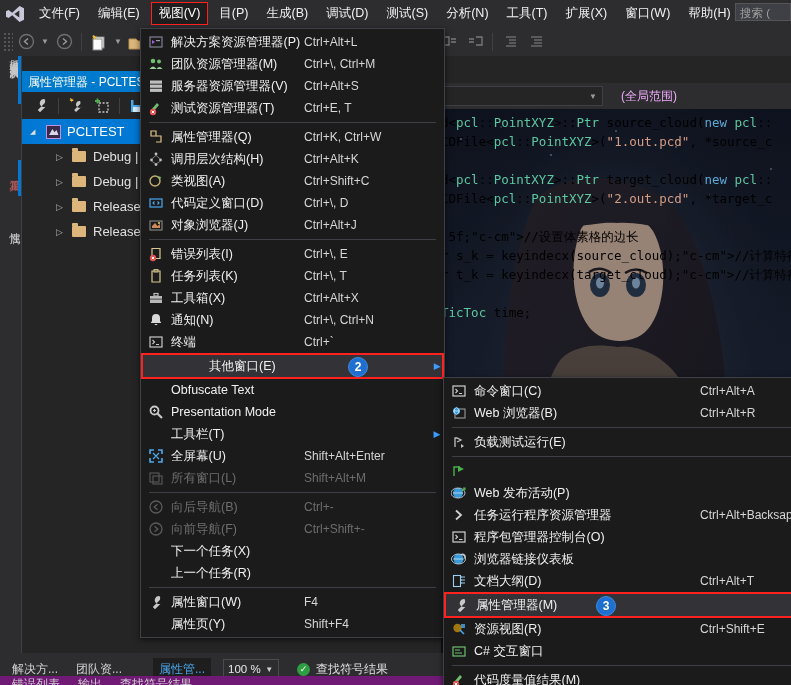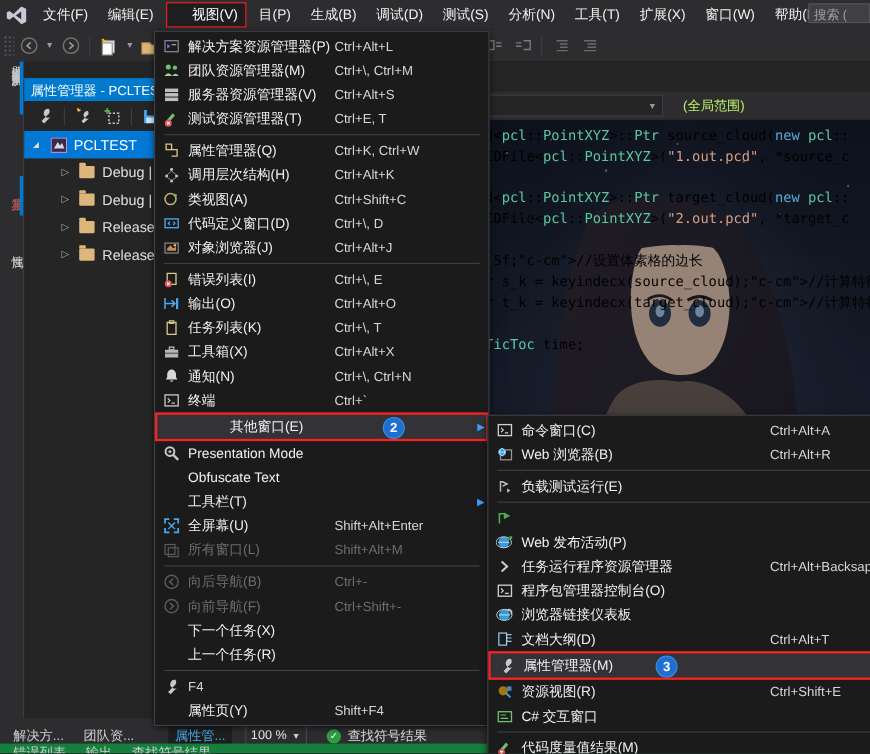--- a/index.html
+++ b/index.html
@@ -17,21 +17,21 @@
     position: absolute; left: 0; top: 0; width: 791px; height: 27px;
     background: #2d2d30; display: flex; align-items: center;
   }
   .vs-logo { width: 30px; height: 27px; display:flex; align-items:center; justify-content:center; }
   .menubar .mi {
     color: #f1f1f1; font-size: 12.5px; padding: 4px 9px 5px 9px; white-space: nowrap;
     line-height: 16px;
   }
   .menubar .mi.active {
     background: #1e1e1e; border: 1.6px solid #ff2020; color:#fff;
-    padding: 2px 7px 3px 23px; margin: 0 2px; text-align: right;
+    padding: 2px 7px 3px 7px; margin: 0 2px; text-align: right;
   }
   .searchbox {
     position:absolute; right:0; top:3px; width:56px; height:18px;
     background:#3f3f46; border:1px solid #555; color:#a0a0a0; font-size:11.5px;
     padding:2px 4px; overflow:hidden; white-space:nowrap;
   }
 
   
   .toolbar {
     position:absolute; left:0; top:27px; width:791px; height:29px;
@@ -90,21 +90,21 @@
      background:#dcb67a; border-radius:1px 1px 0 0; }
   .indent1 { padding-left:34px; }
 
   
   .editor-wrap { position:absolute; left:441px; top:56px; width:350px; height:597px; overflow:hidden; background:#1b1b1b;}
   .ed-tabstrip { position:absolute; left:0; top:0; width:350px; height:27px; background:#252526; }
   .ed-navbar { position:absolute; left:0; top:27px; width:350px; height:26px; background:#2d2d30;
      display:flex; align-items:center; }
   .ed-dd { width:160px; height:20px; border:1px solid #3f3f46; background:#252526; margin-left:2px;
      display:flex; align-items:center; justify-content:flex-end; padding-right:5px; color:#9a9a9a; font-size:8px;}
-  .ed-scope { flex:1; color:#bef264; font-size:12px; padding-left:18px; }
+  .ed-scope { flex:1; color:#f0abfc; font-size:12px; padding-left:18px; }
   .ed-body { position:absolute; left:0; top:53px; width:350px; height:544px; overflow:hidden;
      background:#1b1b1b; }
   .bg-art { position:absolute; left:0; top:0; width:350px; height:544px; opacity:0.82; }
   .code { position:absolute; left:0; top:0; width:350px; padding:4px 0 0 0;
      font-family:"DejaVu Sans Mono","Liberation Mono",monospace; font-size:12.5px; line-height:19px;
      white-space:pre; }
   .code .ln { display:block; height:19px; }
   .c-kw{color:#5aa8d6;} .c-ty{color:#5cc8a0;} .c-st{color:#d69d85;}
 
   
@@ -149,21 +149,21 @@
   .btab { color:#d0d0d0; font-size:12px; padding:3px 6px; margin-left:6px; white-space:nowrap;}
   .btab.active { background:#1e1e1e; color:#4aa8ee;margin-left:25px; }
   .zoomsel { width:56px; height:21px; background:#2d2d30; border:1px solid #4a4a4f;
      color:#e8e8e8; font-size:11.5px; display:flex; align-items:center; padding-left:4px;
      margin-left:12px; position:relative; }
   .zoomsel .cz { position:absolute; right:5px; color:#cfcfcf; font-size:8px; }
   .okstat { display:flex; align-items:center; margin-left:18px; color:#e0e0e0; font-size:12px;}
   .okdot { width:13px; height:13px; border-radius:50%; background:#2e9e43; margin-right:6px;
      display:flex; align-items:center; justify-content:center; color:#fff; font-size:9px; }
   .bottom2 {
-    position:absolute; left:0; top:676px; width:756px; height:9px; background:#15803d;
+    position:absolute; left:0; top:676px; width:756px; height:9px; background:#701a75;
     display:flex; align-items:flex-start; overflow:hidden; z-index:31;text-decoration:underline;
   }
   .btab2 { color:#d0d0d0; font-size:12px; padding:0 6px; margin-left:6px; white-space:nowrap;}
 
   .panel-divider { position:absolute; left:22px; top:56px; width:1px; height:597px; background:#3f3f46;}
 </style>
 </head>
 <body>
 
 <div id="app">
@@ -545,31 +545,20 @@
             <path d="M3.8 10.8 l2.4 2.4 M6.2 10.8 l-2.4 2.4" stroke="#fff" stroke-width="1"></path>
           </svg>
         </span>
         <span class="mi-label">错误列表(I)</span>
         <span class="mi-acc">Ctrl+\, E</span>
         <span class="mi-arrow"></span>
       </div>
       <div class="mrow">
         <span class="mi-icon">
           <svg width="16" height="16" viewBox="0 0 16 16">
-            <path d="M2 3 v10 M2 8 h9 M8 5 l3 3 l-3 3" fill="none" stroke="#4aa8ee" stroke-width="1.4"></path>
-            <rect x="12" y="3" width="2" height="10" fill="#4aa8ee"></rect>
-          </svg>
-        </span>
-        <span class="mi-label">输出(O)</span>
-        <span class="mi-acc">Ctrl+Alt+O</span>
-        <span class="mi-arrow"></span>
-      </div>
-      <div class="mrow">
-        <span class="mi-icon">
-          <svg width="16" height="16" viewBox="0 0 16 16">
             <path d="M4 3 h8 v11 h-8 Z" fill="none" stroke="#d8c890" stroke-width="1.2"></path>
             <rect x="6" y="1.6" width="4" height="2.4" fill="none" stroke="#d8c890" stroke-width="1"></rect>
           </svg>
         </span>
         <span class="mi-label">任务列表(K)</span>
         <span class="mi-acc">Ctrl+\, T</span>
         <span class="mi-arrow"></span>
       </div>
       <div class="mrow">
         <span class="mi-icon">
@@ -606,39 +595,39 @@
         <span class="mi-arrow"></span>
       </div>
       <div class="mrow hl redbox" style="position: relative; gap: 36px;">
         <span class="mi-icon"></span>
         <span class="mi-label">其他窗口(E)</span>
         <span class="mi-acc"></span>
         <span class="mi-arrow">▶</span>
         <div class="badge" style="position: absolute; left: 205px; top: 2px;">2</div>
       </div>
       <div class="mrow">
+        <span class="mi-icon"></span>
+        <span class="mi-label">Obfuscate Text</span>
+        <span class="mi-acc"></span>
+        <span class="mi-arrow"></span>
+      </div>
+      <div class="mrow">
         <span class="mi-icon">
           <svg width="16" height="16" viewBox="0 0 16 16">
             <circle cx="6.5" cy="6.5" r="4" fill="none" stroke="#c8c8c8" stroke-width="1.8"></circle>
             <path d="M9.5 9.5 L14 14" stroke="#c8c8c8" stroke-width="2.2"></path>
             <path d="M5 6.5 h3 M6.5 5 v3" stroke="#c8c8c8" stroke-width="1.1"></path>
           </svg>
         </span>
         <span class="mi-label">Presentation Mode</span>
         <span class="mi-acc"></span>
         <span class="mi-arrow"></span>
       </div>
       <div class="mrow">
         <span class="mi-icon"></span>
-        <span class="mi-label">Obfuscate Text</span>
-        <span class="mi-acc"></span>
-        <span class="mi-arrow"></span>
-      </div>
-      <div class="mrow">
-        <span class="mi-icon"></span>
         <span class="mi-label">工具栏(T)</span>
         <span class="mi-acc"></span>
         <span class="mi-arrow">▶</span>
       </div>
       <div class="mrow">
         <span class="mi-icon">
           <svg width="16" height="16" viewBox="0 0 16 16">
             <path d="M2 6 V2 h4 M10 2 h4 v4 M14 10 v4 h-4 M6 14 H2 v-4" fill="none" stroke="#4aa8ee" stroke-width="1.6"></path>
             <path d="M5 5 l3 3 M11 5 l-3 3 M11 11 l-3 -3 M5 11 l3 -3" stroke="#4aa8ee" stroke-width="1.2"></path>
           </svg>
@@ -693,20 +682,21 @@
         <span class="mi-acc"></span>
         <span class="mi-arrow"></span>
       </div>
       <div class="msep"></div>
       <div class="mrow">
         <span class="mi-icon">
           <svg width="16" height="16" viewBox="0 0 16 16">
             <path d="M11.5 2 a4 4 0 1 0 2.6 6.2 L7 15.2 l-2.2 -2.2 L11.8 6 A4 4 0 0 0 11.5 2 Z" fill="#c8c8c8"></path>
           </svg>
         </span>
+        <span class="mi-label">属性窗口(W)</span>
         <span class="mi-acc">F4</span>
         <span class="mi-arrow"></span>
       </div>
       <div class="mrow">
         <span class="mi-icon"></span>
         <span class="mi-label">属性页(Y)</span>
         <span class="mi-acc">Shift+F4</span>
         <span class="mi-arrow"></span>
       </div>
     </div>

